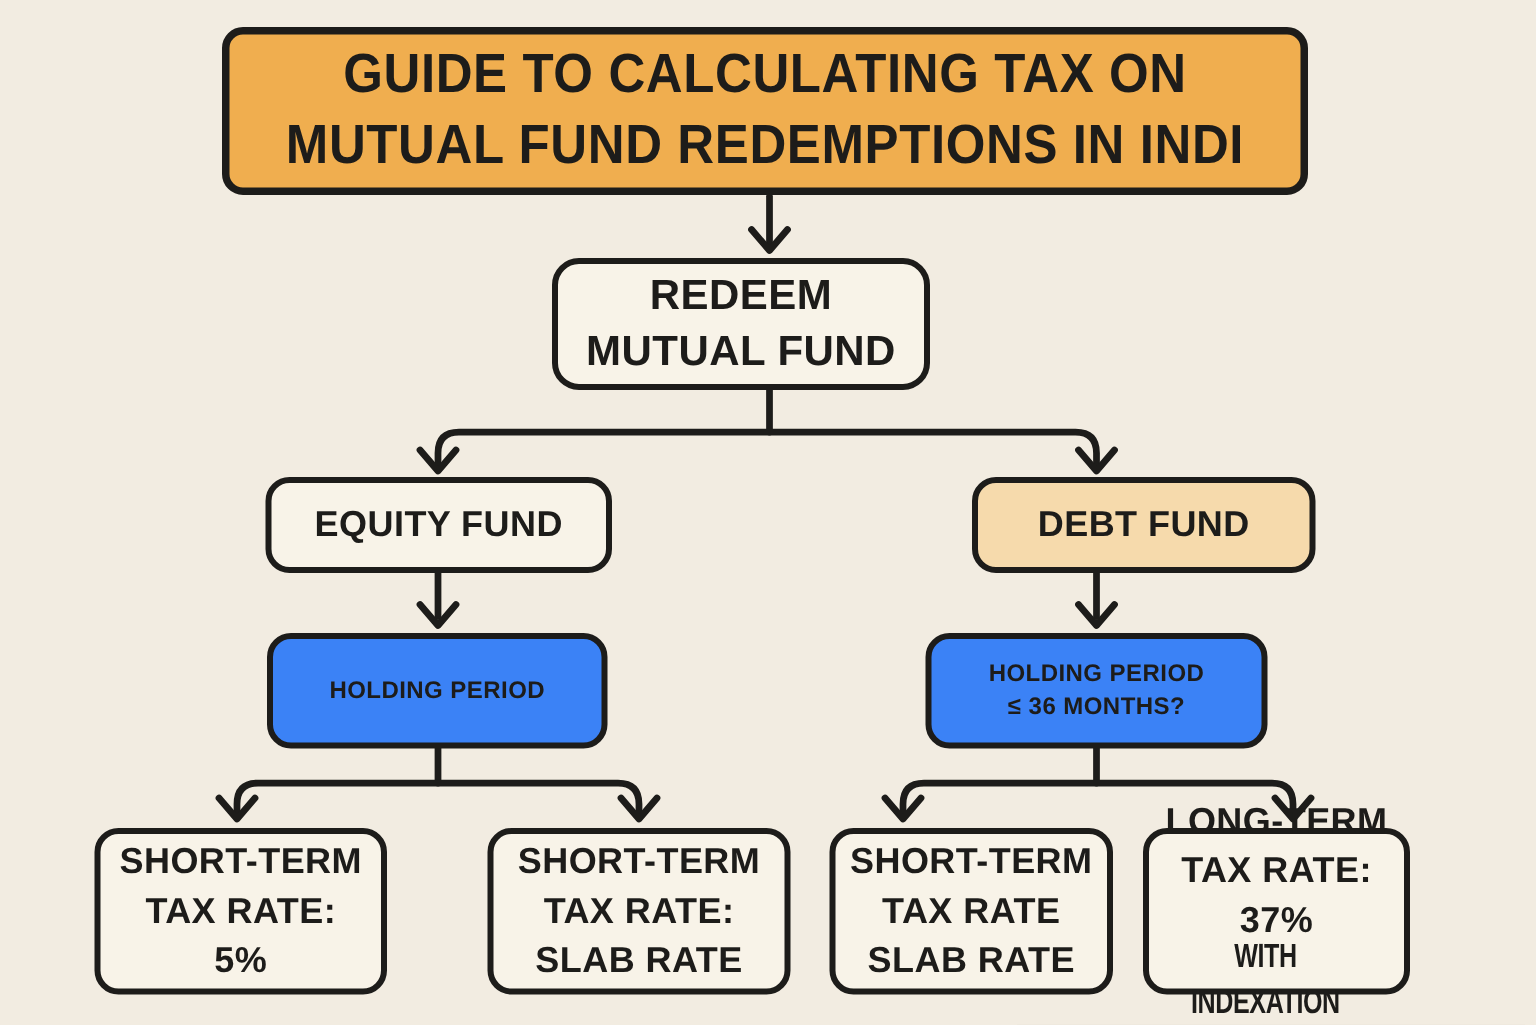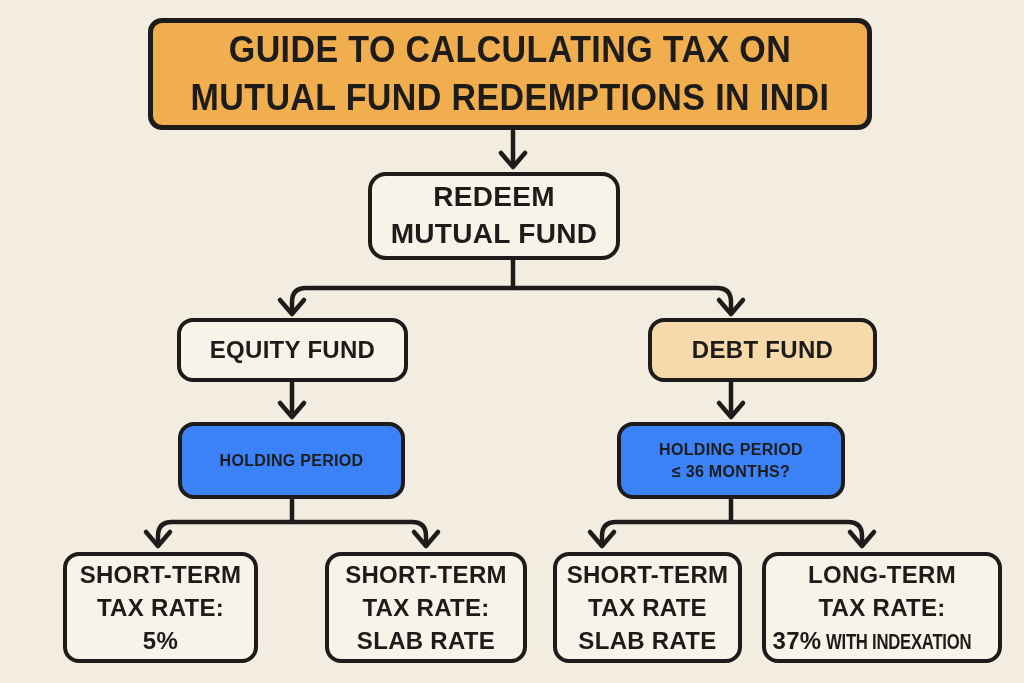--- a/index.html
+++ b/index.html
@@ -71,21 +71,21 @@
   .node.holding-equity { left: 178px; width: 227px; }
   .node.holding-debt   { left: 617px; width: 228px; }
   .node.leaf {
     top: 552px; height: 111px;
     font-size: 24px;
     line-height: 1.38;
   }
   .node.leaf1 { left: 63px;  width: 195px; }
   .node.leaf2 { left: 325px; width: 202px; }
   .node.leaf3 { left: 553px; width: 189px; }
-  .node.leaf4 { left: 762px; width: 240px; }
+  .node.leaf4 { left: 762px; width: 178px; }
   .leaf .note {
     display: inline-block;
     font-size: 19px;
     letter-spacing: -0.3px;
     transform: scaleX(0.88) scaleY(1.18);
     transform-origin: 0 78%;
     margin-left: 5px;
   }
   .tline { display: block; }
 </style>

